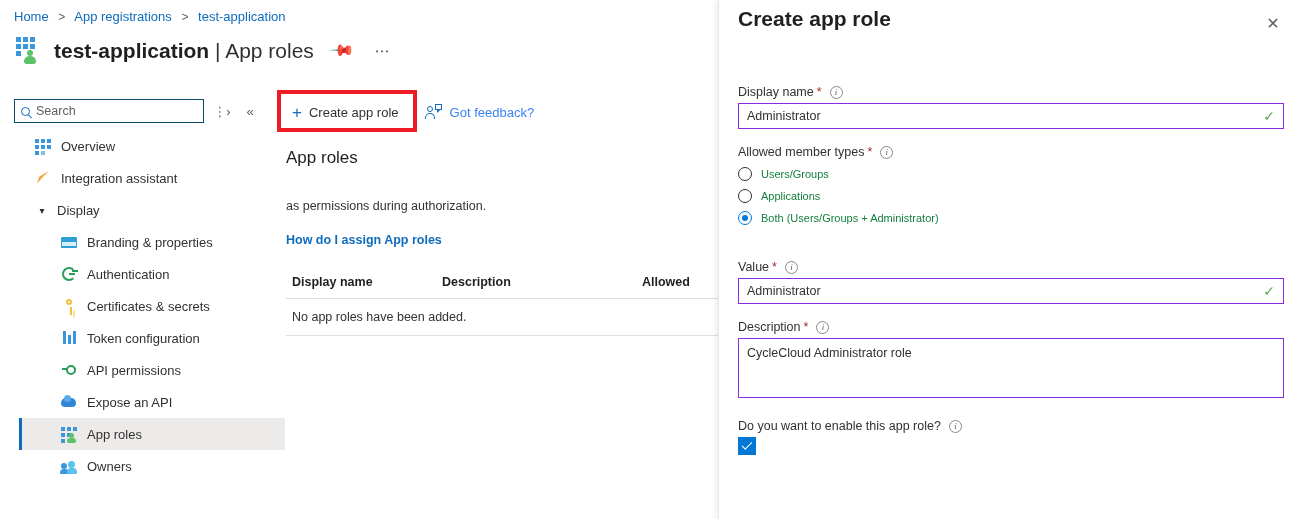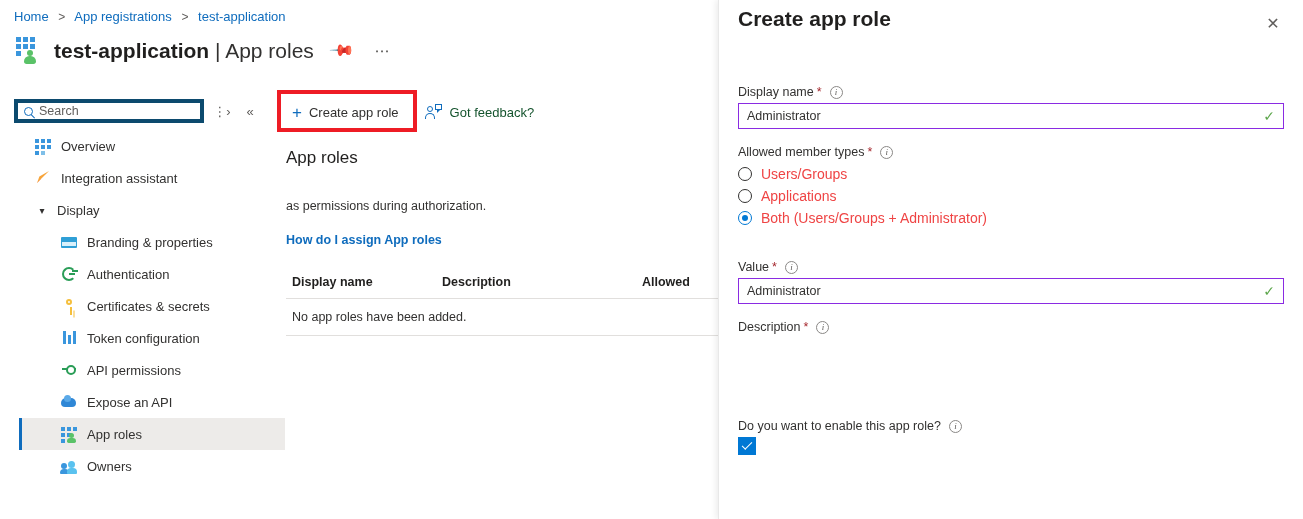--- a/index.html
+++ b/index.html
@@ -43,21 +43,21 @@
   #page-title .thin { font-weight: 400; color: #323130; }
   .title-icon-btn {
     margin-left: 16px; width: 24px; height: 24px; display:flex; align-items:center;
     justify-content:center; color:#484644; cursor: pointer; font-size: 15px;
   }
   .pin-glyph { font-size: 16px; transform: rotate(45deg); display:block; line-height: 1; }
 
   
   #search-row { position: absolute; left: 14px; top: 99px; display:flex; align-items:center; }
   #search-box {
-    width: 190px; height: 24px; border: 4px solid #0c4a6e; background:#fff;
+    width: 190px; height: 24px; border: 1px solid #0c4a6e; background:#fff;
     display:flex; align-items:center; padding: 0 6px; position: relative;
   }
   #search-box .mag {
     width: 9px; height: 9px; border: 1.4px solid #0f6cbd; border-radius: 50%;
     position: relative; flex:none; margin-right: 6px;
   }
   #search-box .mag::after {
     content:''; position:absolute; left: 6px; top: 6px; width: 5px; height: 1.4px;
     background:#0f6cbd; transform: rotate(45deg); transform-origin: left center;
   }
@@ -117,21 +117,21 @@
   #create-btn {
     display:flex; align-items:center; height: 24px; padding: 0 6px; cursor:pointer;
     font-size: 13px; color: #323130; background:#fff; white-space: nowrap;
   }
   .plus { color:#0f6cbd; font-size: 17px; font-weight: 400; margin-right: 7px; line-height:1; }
   #redbox {
     position:absolute; left: 277px; top: 90px; width: 140px; height: 42px;
     border: 4px solid #ee1c25; pointer-events:none;
   }
   .cmd-sep { width:1px; height:16px; background:#d2d0ce; margin: 0 10px; }
-  #feedback-btn { display:flex; align-items:center; cursor:pointer; font-size:13px; color:#14532d; white-space: nowrap; text-align: center; }
+  #feedback-btn { display:flex; align-items:center; cursor:pointer; font-size:13px; color:#3b82f6; white-space: nowrap; text-align: center; }
   .ico-feedback { width:16px;height:16px;position:relative;margin-right:8px;flex:none; }
   .ico-feedback .fh { position:absolute; left:1px; top:2px; width:6px;height:6px;border:1.4px solid #0f6cbd;border-radius:50%; }
   .ico-feedback .fb { position:absolute; left:-1px; top:9px; width:10px;height:6px;border:1.4px solid #0f6cbd;border-bottom:none;border-radius:5px 5px 0 0; }
   .ico-feedback .fq { position:absolute; right:0px; top:0px; width:7px;height:6px;border:1.4px solid #0f6cbd; }
   .ico-feedback .fq::after { content:''; position:absolute; left:1px; bottom:-4px; width:0;height:0;border-left:3px solid #0f6cbd; border-bottom:3px solid transparent; }
 
   
   #content { position:absolute; left: 286px; top: 148px; width: 440px; }
   #content-h2 { font-size: 17px; font-weight: 400; color: #201f1e; margin: 0 0 10px 0; }
   #content-desc { font-size: 12.5px; line-height: 19px; color: #323130; margin: 0 0 14px 0; width: 460px; }
@@ -185,21 +185,21 @@
   .radio-row { display:flex; align-items:center; height: 22px; cursor:pointer; }
   .radio {
     width: 14px; height: 14px; border-radius: 50%; border: 1.5px solid #323130;
     margin-right: 9px; flex:none; position: relative; background:#fff;
   }
   .radio.on { border-color: #0078d4; border-width: 1.8px; }
   .radio.on::after {
     content:''; position:absolute; left: 2.5px; top: 2.5px; width: 6px; height: 6px;
     border-radius: 50%; background: #0078d4;
   }
-  .radio-label { font-size: 14px; color: #ef4444; white-space: nowrap; }
+  .radio-label { font-size: 11px; color: #15803d; white-space: nowrap; }
   .checkbox {
     width: 18px; height: 18px; background: #0078d4; position: relative; cursor:pointer;
   }
   .checkbox::after {
     content:''; position:absolute; left: 4px; top: 5px; width: 9px; height: 4px;
     border-left: 1.8px solid #fff; border-bottom: 1.8px solid #fff;
     transform: rotate(-45deg);
   }
 </style>
 </head>
@@ -429,20 +429,21 @@
         <span class="valid-check">✓</span>
       </div>
     </div>
 
     <div class="field" style="top:320px;">
       <div class="flabel">
         <span>Description</span>
         <span class="req">*</span>
         <span class="info-i">i</span>
       </div>
+      <div class="txtarea">CycleCloud Administrator role</div>
     </div>
 
     <div class="field" style="top:419px;">
       <div class="flabel">
         <span>Do you want to enable this app role?</span>
         <span class="info-i">i</span>
       </div>
       <div class="checkbox"></div>
     </div>
   </div>

